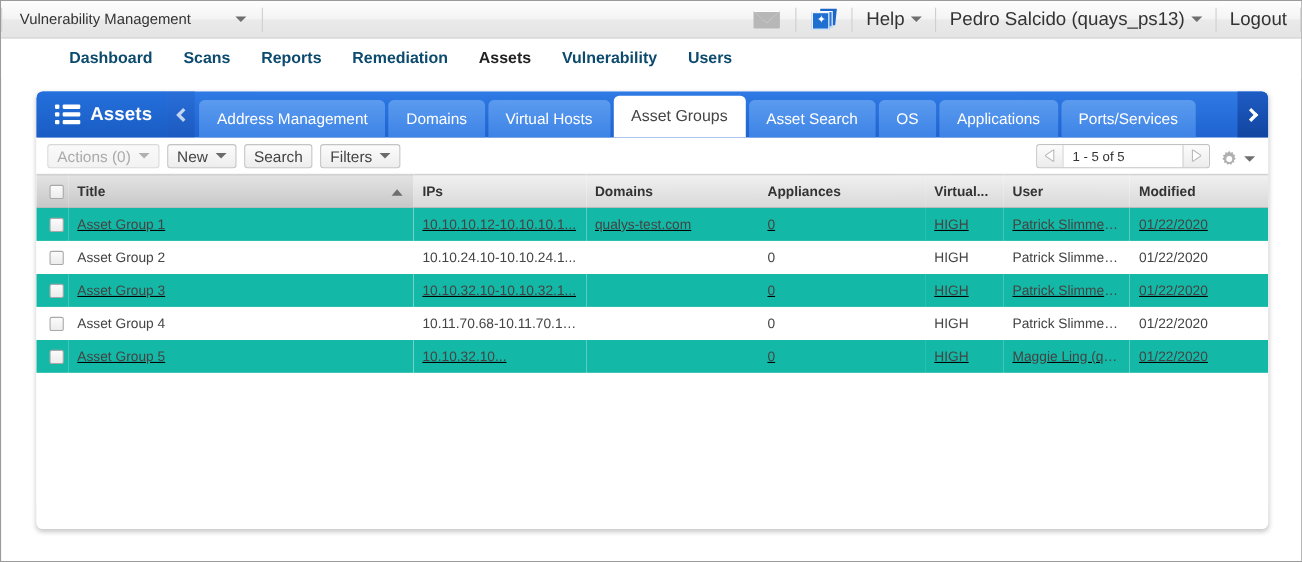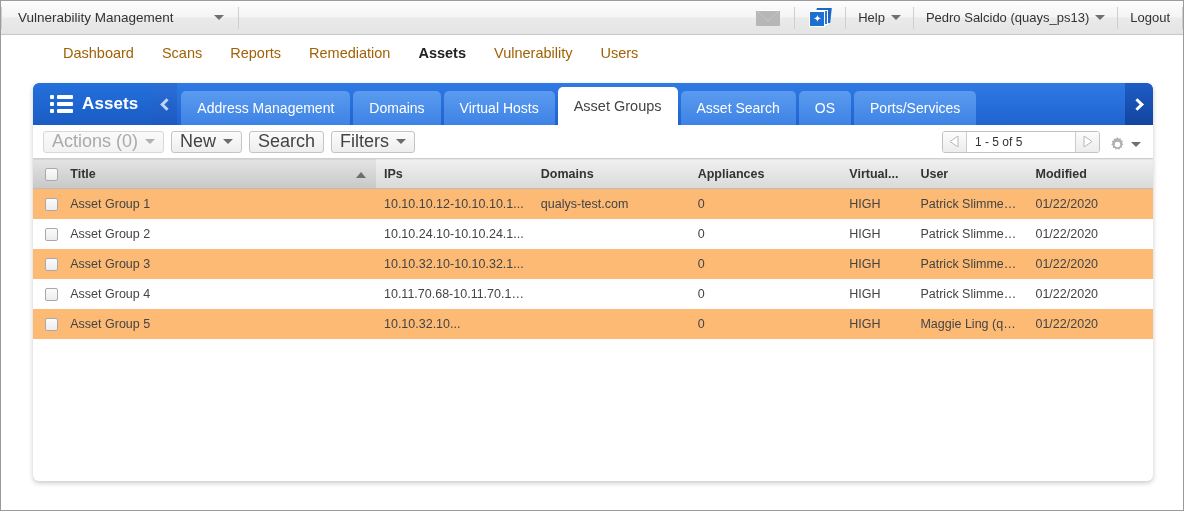--- a/index.html
+++ b/index.html
@@ -51,21 +51,21 @@
     border-top: 5px solid #6f6f6f;
   }
   .topbar-right {
     margin-left: auto;
     display: flex; align-items: center;
     height: 100%;
   }
   .tb-item {
     display: flex; align-items: center; gap: 6px;
     padding: 0 12px;
-    font-size: 13px;
+    font-size: 17px;
     color: #333333;
     white-space: nowrap;
     cursor: pointer;
     height: 100%;
   }
   .tb-icon-cell {
     display: flex; align-items: center; justify-content: center;
     padding: 0 14px;
     height: 100%;
     cursor: pointer;
@@ -119,25 +119,26 @@
   
   .mainnav {
     height: 36px;
     background: #ffffff;
     display: flex; align-items: center;
     padding-left: 48px;
     gap: 0;
   }
   .mainnav a {
     font-size: 14.5px;
-    color: #a16207;
+    color: #0c4a6e;
     text-decoration: none;
     padding: 0 14px;
     white-space: nowrap;
     cursor: pointer;
+    font-weight: bold;
   }
   .mainnav a.active { font-weight: bold; color: #222222; }
 
   
   .card {
     position: absolute;
     left: 32px; top: 82px;
     width: 1120px; height: 398px;
     background: #ffffff;
     border-radius: 6px;
@@ -222,21 +223,21 @@
     height: 33px;
     background: #ffffff;
     display: flex; align-items: center;
     padding: 0 12px 0 10px;
     gap: 7px;
   }
   .btn {
     display: flex; align-items: center; gap: 7px;
     height: 22px;
     padding: 0 8px;
-    font-size: 18px;
+    font-size: 14px;
     color: #444444;
     background: linear-gradient(to bottom, #fcfcfc 0%, #ededed 100%);
     border: 1px solid #c4c4c4;
     border-radius: 3px;
     cursor: pointer;
     white-space: nowrap;
   }
   .btn.disabled {
     color: #aaaaaa;
     background: linear-gradient(to bottom, #fafafa 0%, #f2f2f2 100%);
@@ -305,21 +306,21 @@
   }
   .table td {
     height: 30px;
     font-size: 12.5px;
     color: #444444;
     padding: 0 8px;
     white-space: nowrap;
     overflow: hidden;
     text-overflow: ellipsis;
   }
-  .table tbody tr.odd { background: #fdba74; }
+  .table tbody tr.odd { background: #14b8a6; text-decoration: underline; }
   .table tbody tr.even { background: #ffffff; }
   .cb {
     width: 13px; height: 13px;
     border: 1px solid #a9a9a9;
     background: linear-gradient(to bottom, #fbfbfb 0%, #ececec 100%);
     border-radius: 2px;
     display: inline-block;
     vertical-align: middle;
     cursor: pointer;
   }
@@ -412,20 +413,21 @@
         <span class="chev left"></span>
       </div>
 
       <div class="tabs">
         <div class="tab">Address Management</div>
         <div class="tab">Domains</div>
         <div class="tab">Virtual Hosts</div>
         <div class="tab active">Asset Groups</div>
         <div class="tab">Asset Search</div>
         <div class="tab">OS</div>
+        <div class="tab">Applications</div>
         <div class="tab">Ports/Services</div>
       </div>
 
       <div class="scroll-arrow right">
         <span class="chev right"></span>
       </div>
     </div>
 
     <div class="toolbar">
       <div class="btn disabled">

